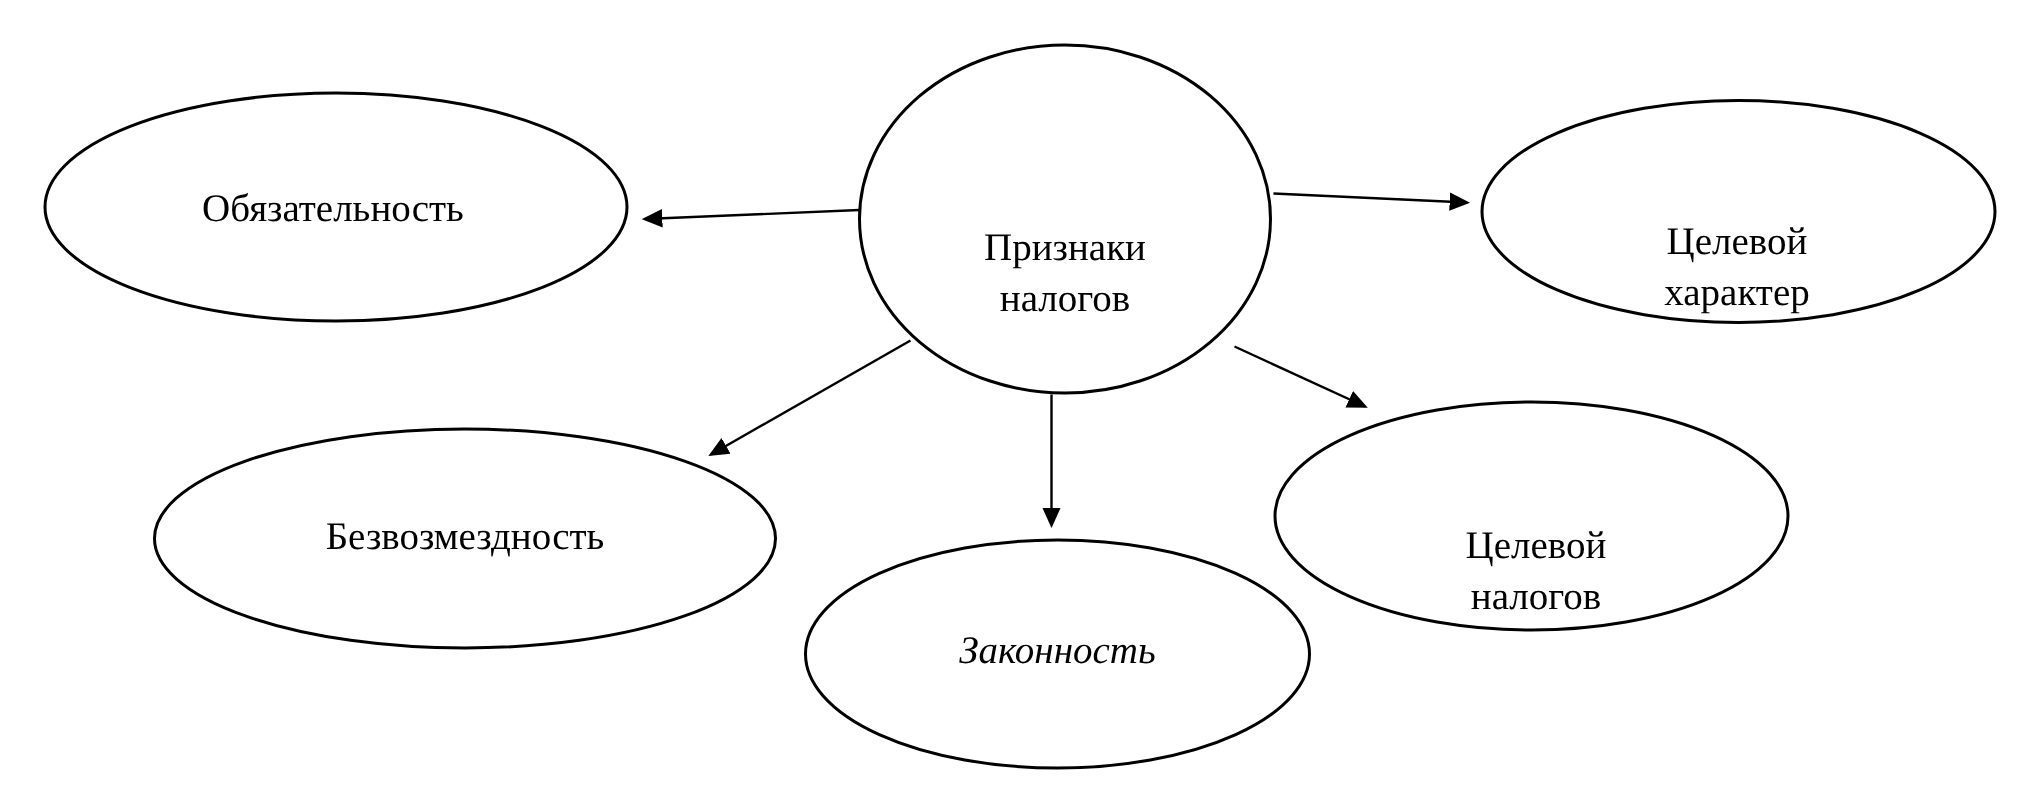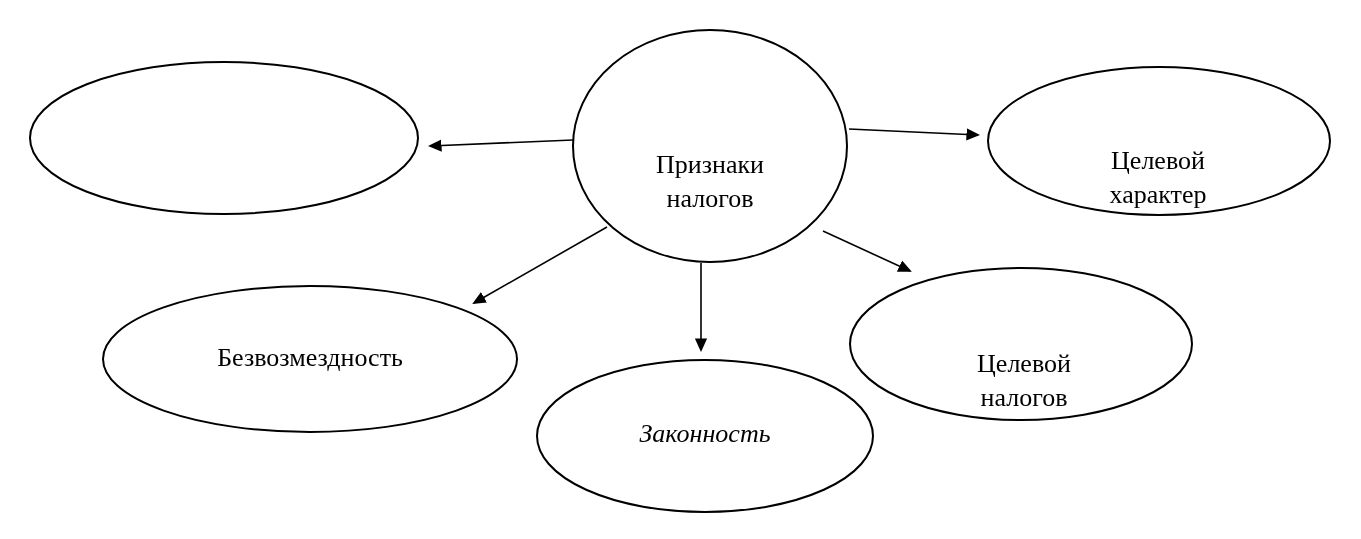--- a/index.html
+++ b/index.html
@@ -67,20 +67,21 @@
 
     <line x1="573" y1="140" x2="430" y2="146" class="arrow" marker-end="url(#arrowhead)"></line>
     <line x1="849" y1="129" x2="978" y2="135" class="arrow" marker-end="url(#arrowhead)"></line>
     <line x1="607" y1="227" x2="474" y2="303" class="arrow" marker-end="url(#arrowhead)"></line>
     <line x1="701" y1="263" x2="701" y2="350" class="arrow" marker-end="url(#arrowhead)"></line>
     <line x1="823" y1="231" x2="910" y2="271" class="arrow" marker-end="url(#arrowhead)"></line>
   </svg>
 
   <div class="label wrap" style="left:710px; top:146px; width:160px;">Признаки налогов</div>
 
+  <div class="label" style="left:222px; top:139px;">Обязательность</div>
 
   <div class="label wrap" style="left:1158px; top:142px; width:160px;">Целевой характер</div>
 
   <div class="label" style="left:310px; top:358px;font-family:Liberation Serif, serif;">Безвозмездность</div>
 
   <div class="label" style="left:705px; top:434px;font-style:italic;">Законность</div>
 
   <div class="label wrap" style="left:1024px; top:345px; width:150px;">Целевой налогов</div>
 
 </div>

